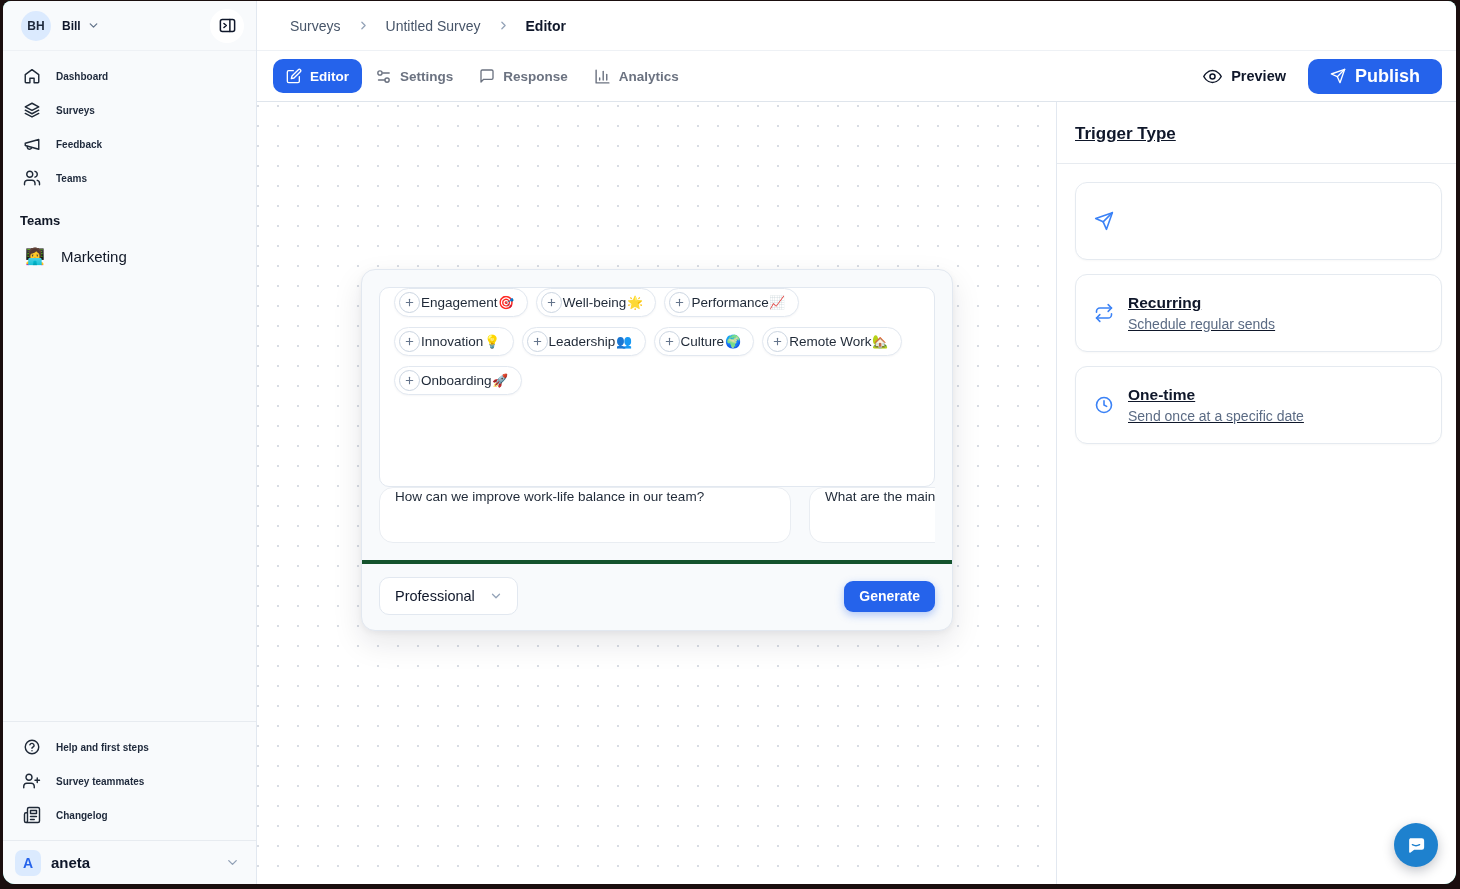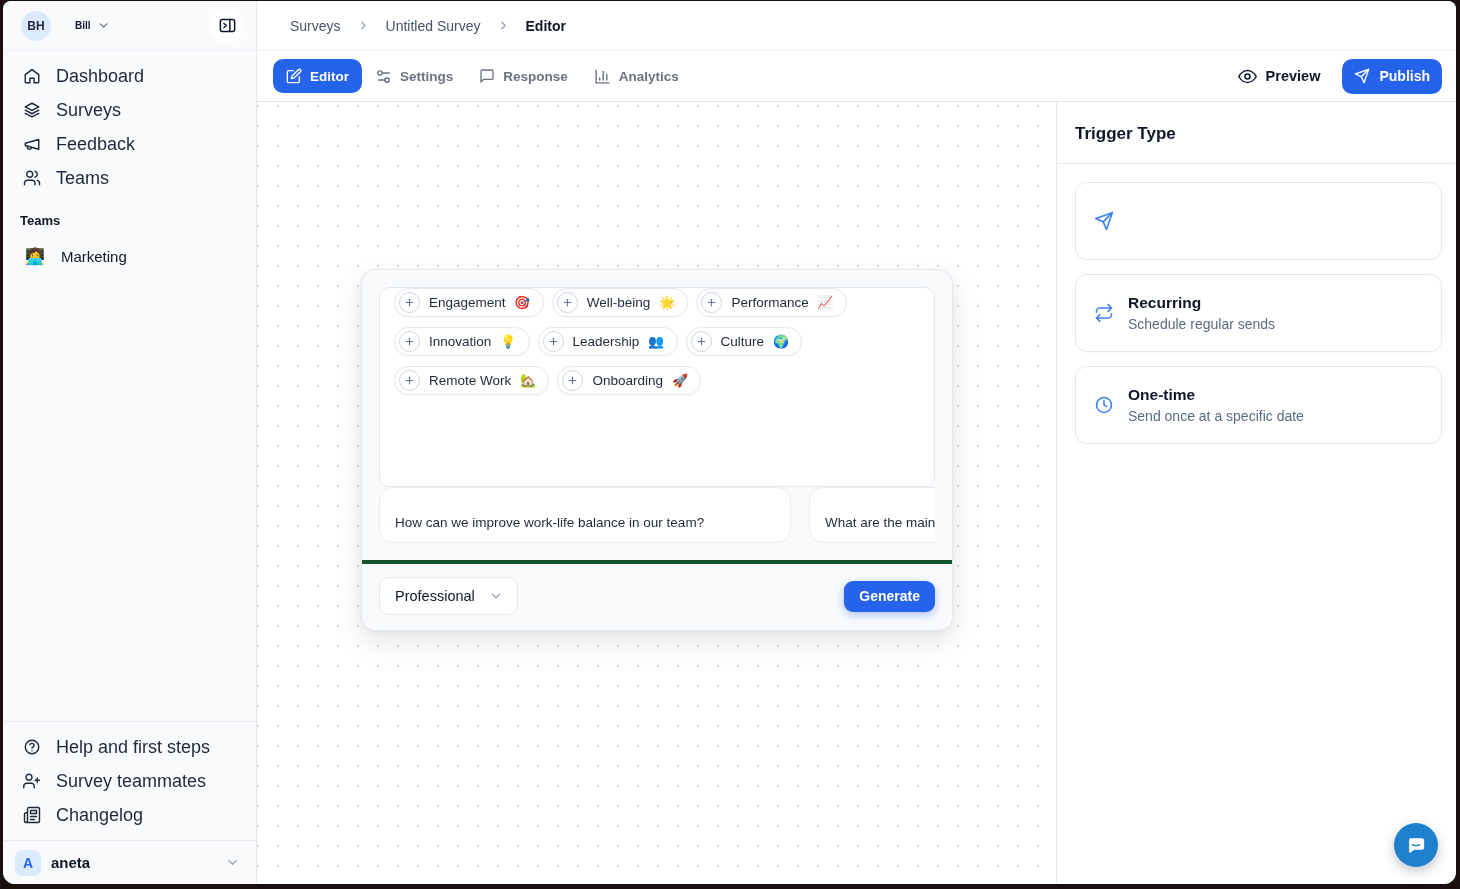--- a/index.html
+++ b/index.html
@@ -23,34 +23,34 @@
   }
   .sidebar-header {
     height: 50px; flex: 0 0 50px; display: flex; align-items: center;
     padding: 0 12px 0 18px; border-bottom: 1px solid #eef1f5;
   }
   .ws-avatar {
     width: 30px; height: 30px; border-radius: 50%; background: #dbeafe;
     display: flex; align-items: center; justify-content: center;
     font-size: 12px; font-weight: 700; color: #1e293b; flex: 0 0 30px;
   }
-  .ws-name { font-size: 10px; font-weight: 700; margin-left: 24px; }
+  .ws-name { font-size: 12px; font-weight: 700; margin-left: 11px; }
   .ws-chevron { margin-left: 6px; color: #64748b; }
   .collapse-btn {
     margin-left: auto; width: 34px; height: 34px; border-radius: 50%;
     background: #ffffff; border: none; display: flex; align-items: center;
     justify-content: center; cursor: pointer; color: #0f172a;
   }
   .nav { padding: 8px 8px 0 8px; }
   .nav-item {
     display: flex; align-items: center; gap: 15px; height: 34px;
     padding: 0 10px 0 12px; border-radius: 8px; cursor: pointer; color: #1e293b;
   }
   .nav-item .nicon { color: #1f2937; width: 18px; height: 18px; flex: 0 0 18px; }
-  .nav-item span.lbl { font-size: 18px; font-weight: 400; }
+  .nav-item span.lbl { font-size: 10px; font-weight: 700; }
   .section-label {
     font-size: 13px; font-weight: 700; color: #111827;
     padding: 18px 0 10px 17px;
   }
   .team-item {
     display: flex; align-items: center; gap: 16px; height: 36px;
     padding: 0 10px 0 14px; margin: 0 8px; border-radius: 8px; cursor: pointer;
   }
   .team-item .temoji { font-size: 16px; }
   .team-item .lbl { font-size: 15px; color: #111827; }
@@ -88,22 +88,22 @@
     color: #6b7280; cursor: pointer; background: transparent; border: none;
   }
   .tab.active { background: #2563eb; color: #ffffff; }
   .toolbar-right { margin-left: auto; display: flex; align-items: center; gap: 10px; }
   .preview-btn {
     display: flex; align-items: center; gap: 9px; font-size: 14.5px; font-weight: 600;
     color: #0f172a; background: transparent; border: none; cursor: pointer;
     padding: 6px 12px;
   }
   .publish-btn {
-    display: flex; align-items: center; gap: 9px; height: 35px; padding: 0 12px;
-    background: #2563eb; color: #fff; font-size: 14px; font-weight: 700;
+    display: flex; align-items: center; gap: 9px; height: 35px; padding: 0 22px;
+    background: #2563eb; color: #fff; font-size: 18px; font-weight: 700;
     border: none; border-radius: 10px; cursor: pointer;
   }
 
   .content-row { flex: 1 1 auto; display: flex; min-height: 0; }
 
   
   .canvas {
     flex: 1 1 auto; position: relative; background-color: #ffffff;
     background-image: radial-gradient(#d8dce3 1.2px, transparent 1.3px);
     background-size: 20px 20px; background-position: 11px 14px; overflow: hidden;
@@ -119,36 +119,36 @@
     height: 200px; display: flex; flex-direction: column; justify-content: space-between;
   }
   .prompt-input {
     border: none; outline: none; resize: none; background: transparent;
     font-family: inherit; font-size: 15px; color: #0f172a;
     padding: 14px 16px 0 16px; height: 60px; width: 100%;
   }
   .prompt-input::placeholder { color: #94a3b8; }
   .chips { display: flex; flex-wrap: wrap; gap: 10px 8px; padding: 0 14px 14px 14px; }
   .chip {
-    display: flex; align-items: center; gap: 9px; background: #fff;
+    display: flex; align-items: center; gap: 1px; background: #fff;
     border: 1px solid #e2e8f0; border-radius: 15px; padding: 3px 12px 3px 4px;
     font-size: 13.5px; color: #1f2937; cursor: pointer;
     box-shadow: 0 1px 2px rgba(15,23,42,.04);
   }
   .chip .plus {
     width: 21px; height: 21px; border-radius: 50%; border: 1px solid #cbd5e1;
     display: flex; align-items: center; justify-content: center; color: #64748b;
     background: #fff; flex: 0 0 21px;
   }
   .chip .cemoji { font-size: 13px; }
   .sugg-title { font-size: 15px; font-weight: 700; color: #1e293b; margin: 18px 0 12px 1px; }
   .sugg-row { display: flex; gap: 18px; overflow: hidden; }
   .sugg-card {
     flex: 0 0 412px; height: 56px; background: #fff; border: 1px solid #e9edf2;
-    border-radius: 14px; padding: 27px 15px; font-size: 13.5px; color: #1f2937;
+    border-radius: 14px; padding: 1px 15px; font-size: 13.5px; color: #1f2937;
     cursor: pointer; white-space: nowrap; overflow: hidden;
   }
   .card-bottom {
     border-top: 4px solid #14532d; display: flex; align-items: center;
     justify-content: space-between; padding: 13px 17px 15px 17px;
   }
   .tone-select {
     display: flex; align-items: center; gap: 14px; background: #fff;
     border: 1px solid #e2e8f0; border-radius: 10px; height: 38px; padding: 0 14px 0 15px;
     font-size: 14.5px; color: #0f172a; cursor: pointer;
@@ -156,21 +156,21 @@
   .tone-select .tchev { color: #94a3b8; }
   .generate-btn {
     background: #2563eb; color: #fff; border: none; border-radius: 9px;
     height: 31px; padding: 0 15px; font-size: 14px; font-weight: 700; cursor: pointer;
     box-shadow: 0 3px 8px rgba(37,99,235,.35);
   }
 
   
   .trigger-panel {
     width: 400px; flex: 0 0 400px; background: #ffffff;
-    border-left: 1px solid #e2e8f0; display: flex; flex-direction: column;
+    border-left: 1px solid #e2e8f0; display: flex; flex-direction: column; text-decoration: underline;
   }
   .tp-header { padding: 22px 24px 19px 18px; border-bottom: 1px solid #e7ebf0; }
   .tp-title { font-size: 17px; font-weight: 700; color: #0f172a; }
   .tp-subtitle { font-size: 14px; color: #5b6b84; margin-top: 7px; }
   .tp-body { padding: 18px 14px 18px 18px; display: flex; flex-direction: column; gap: 14px; }
   .trigger-card {
     display: flex; align-items: center; gap: 14px; background: #fff;
     border: 1px solid #e5eaf0; border-radius: 12px; padding: 16px 18px;
     min-height: 78px; cursor: pointer; box-shadow: 0 1px 2px rgba(15,23,42,.03);
   }

